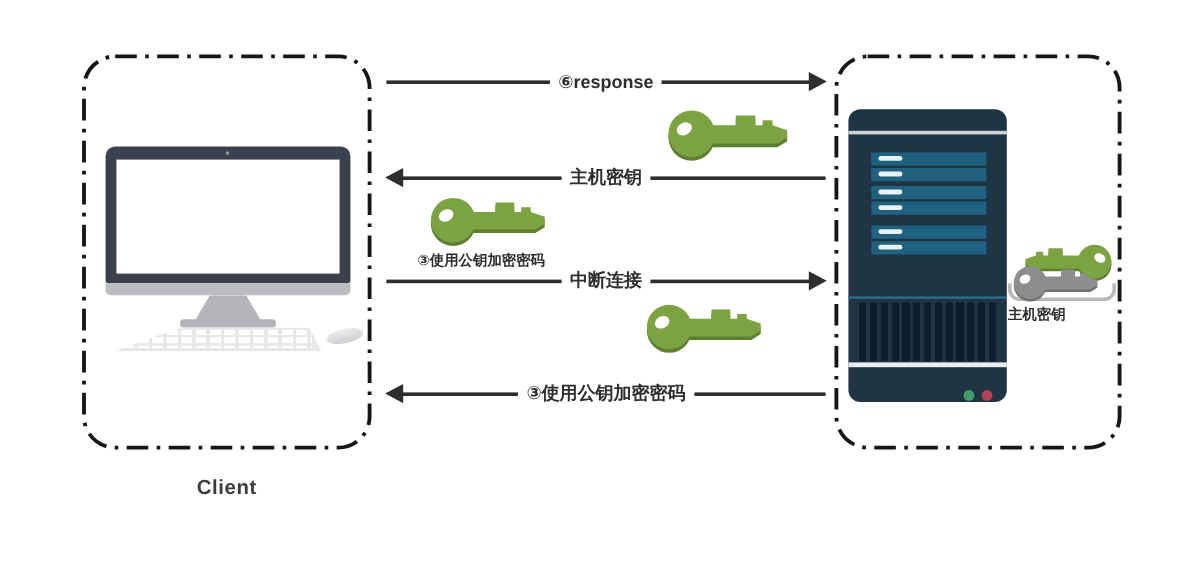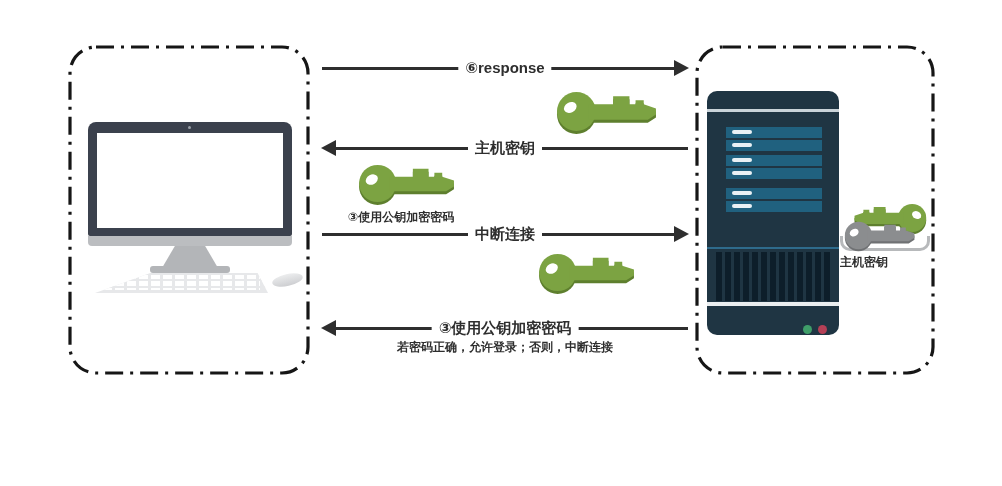--- a/index.html
+++ b/index.html
@@ -86,20 +86,21 @@
   <div class="grp">
     <div class="abs m-frame" style="left:88px;top:122px;width:204px;height:114px"></div>
     <div class="abs m-cam" style="left:188px;top:126px;width:3px;height:3px"></div>
     <div class="abs m-screen" style="left:97px;top:133px;width:186px;height:95px"></div>
     <div class="abs m-base" style="left:88px;top:236px;width:204px;height:10px"></div>
     <div class="abs m-neck" style="left:162px;top:246px;width:56px;height:22px"></div>
     <div class="abs m-foot" style="left:150px;top:266px;width:80px;height:7px"></div>
     <div class="abs kbd" style="left:95px;top:273px;width:173px;height:20px"></div>
     <div class="abs mouse" style="left:272px;top:274px;width:31px;height:12px"></div>
   </div>
+  <div class="caption" style="left:68px;top:397px;width:242px">Client</div>
 
   
   <div class="grp">
     <div class="abs s-body" style="left:707px;top:91px;width:132px;height:244px"></div>
     <div class="abs s-topline" style="left:707px;top:109px;width:132px;height:3px"></div>
     <div class="abs s-bay" style="left:726px;top:127px;width:96px;height:11px">
         <span class="s-chip"></span>
       </div>
     <div class="abs s-bay" style="left:726px;top:140px;width:96px;height:11px">
         <span class="s-chip"></span>
@@ -173,15 +174,14 @@
     </svg>
 
   
   <div class="arrow l abs" style="left:322px;top:328px;width:366px">
     <div class="shaft"></div>
     <div class="ah"></div>
     <div class="aln">③使用公钥加密密码</div>
   </div>
 
   
-  <div class="freelabel" style="left:322px;top:339px;width:366px;text-align:center">若密码正确，允许登录；否则，中断连接</div>
 
 </div>
 
 </body></html>

